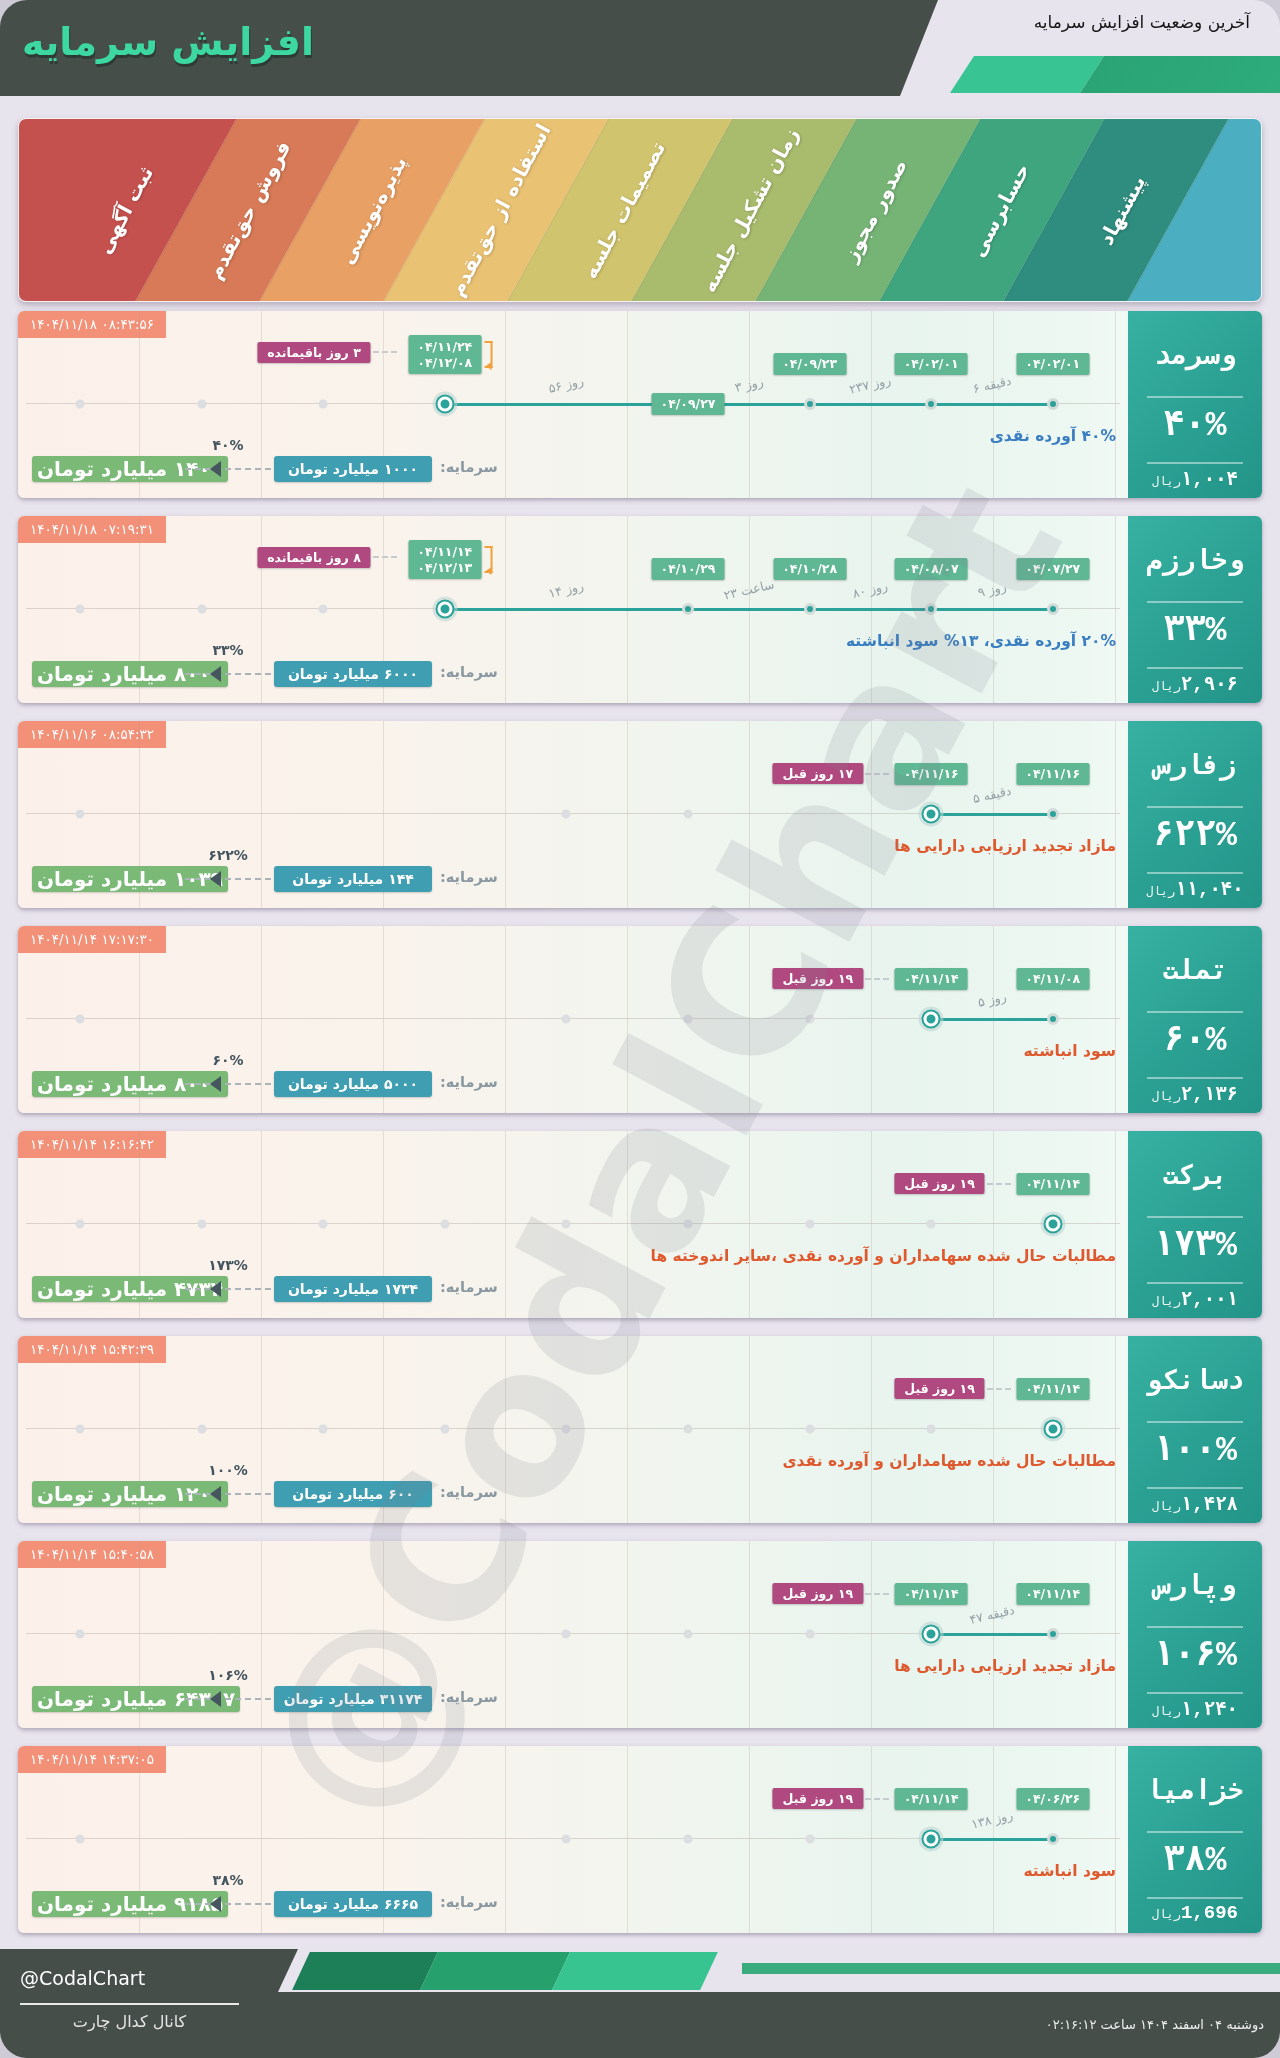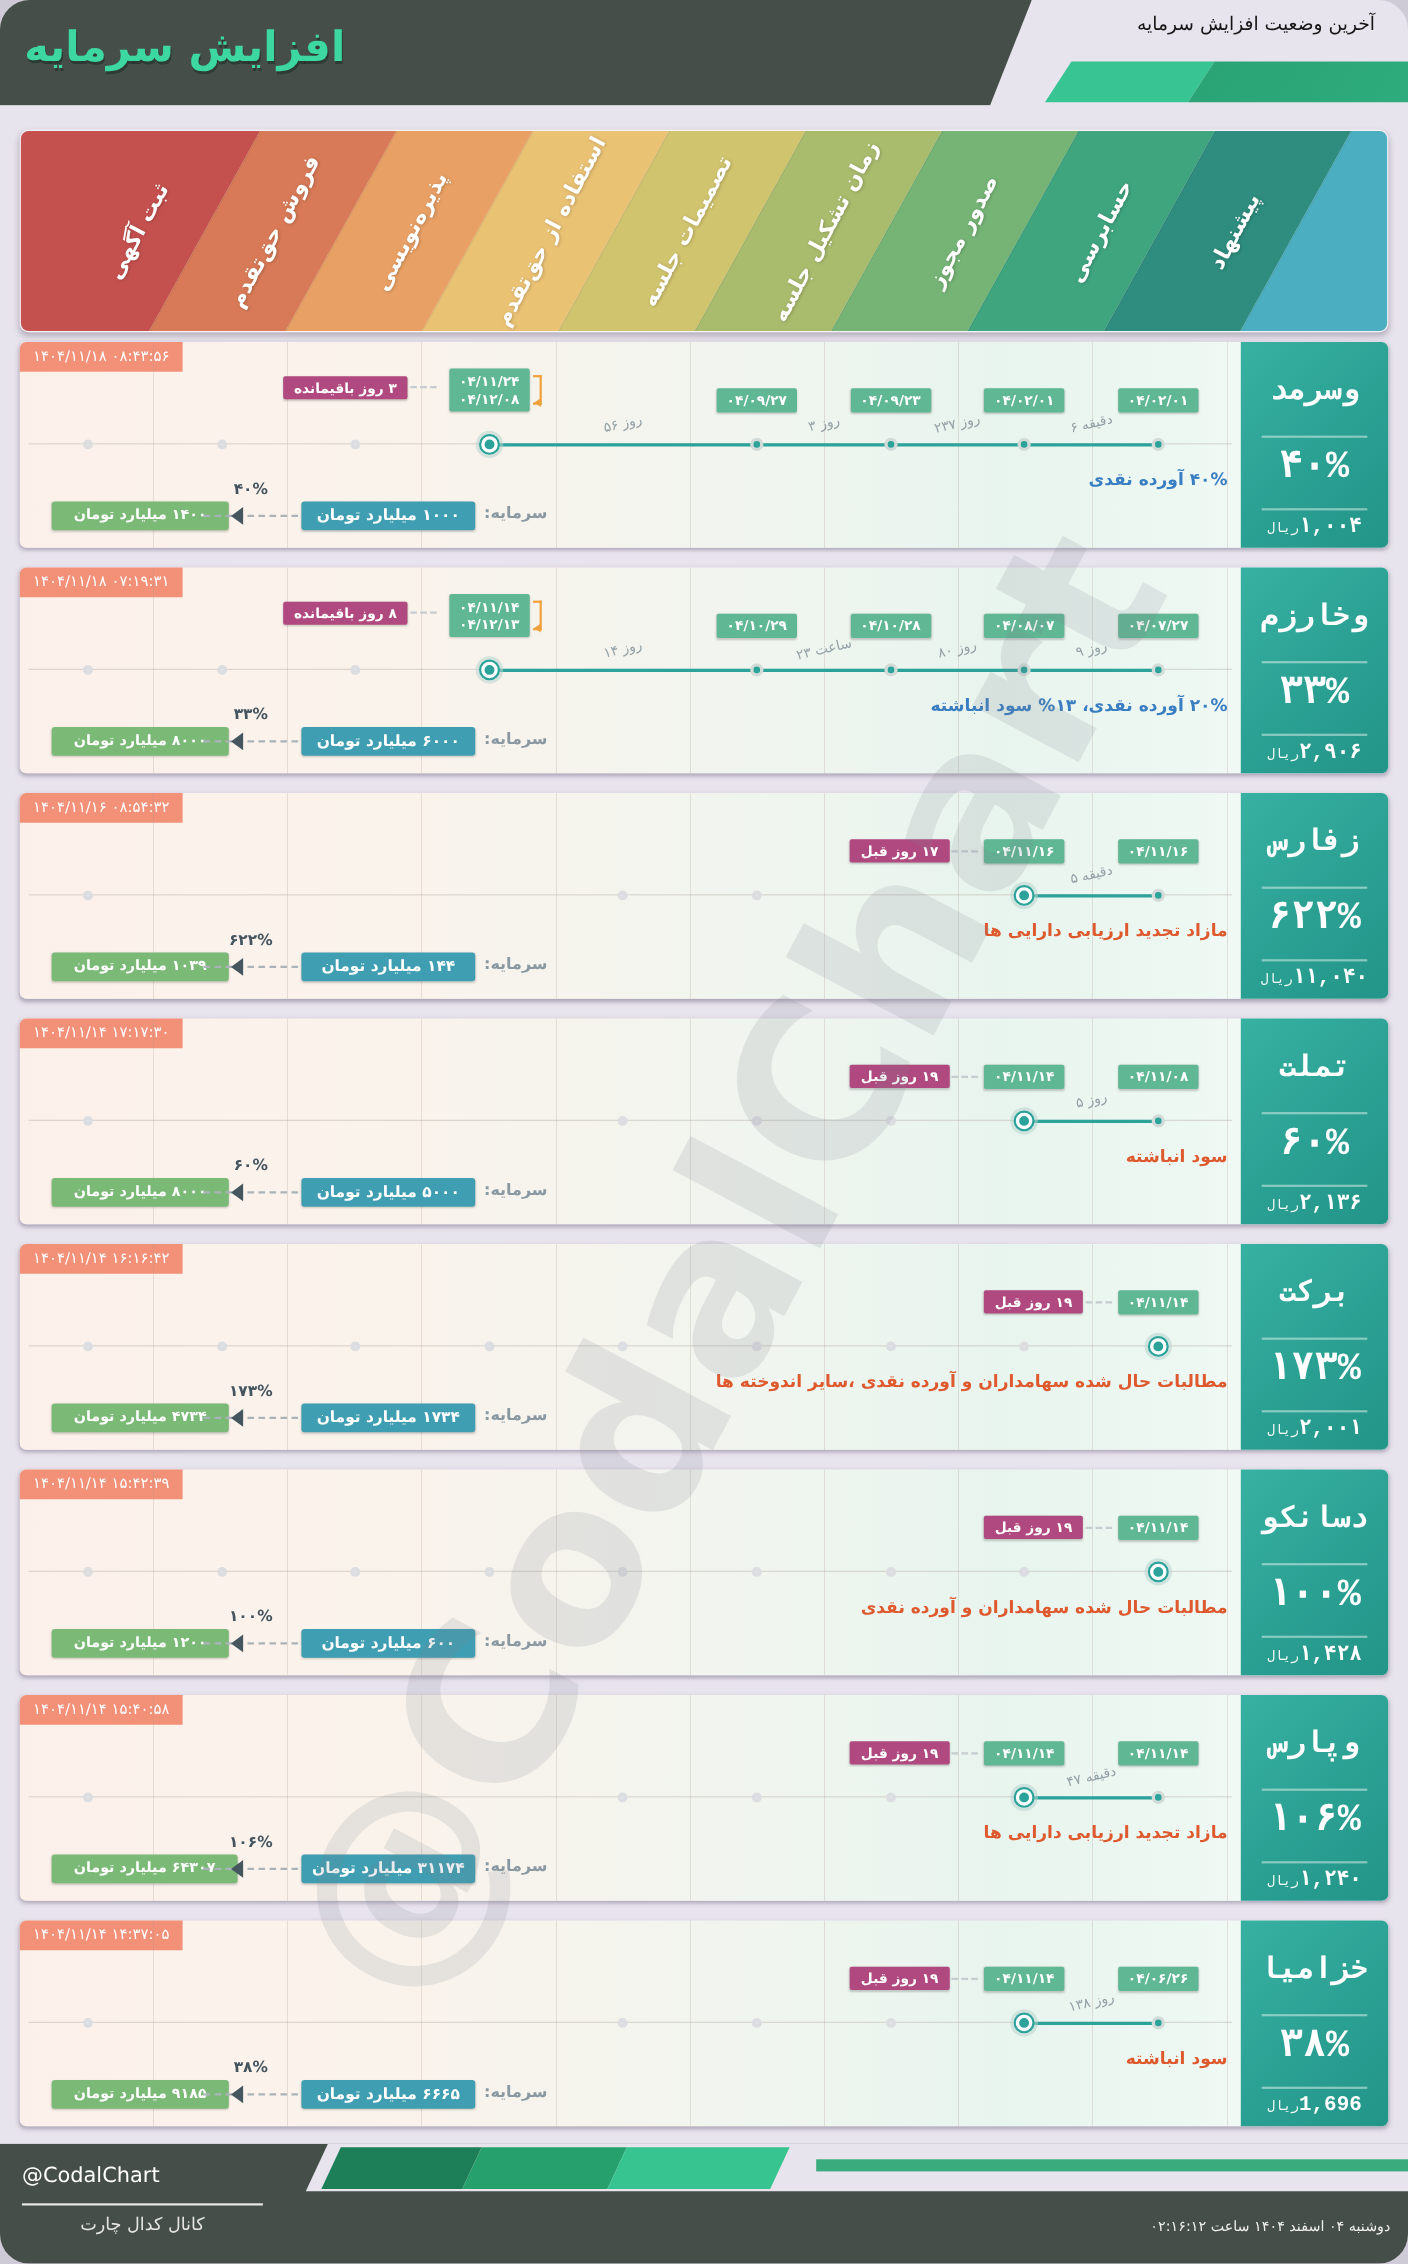--- a/index.html
+++ b/index.html
@@ -56,22 +56,22 @@
   .dur{position:absolute;top:66px;transform:translate(-50%,0) rotate(-13deg);color:#93a0a5;
        font-size:12.5px;white-space:nowrap;}
   .desc{position:absolute;right:146px;top:116px;font-weight:bold;font-size:15.5px;z-index:2;white-space:nowrap;}
   .desc.blue{color:#3a7ec2;}
   .desc.orange{color:#de5a2e;}
   .ts-badge{position:absolute;left:0;top:0;background:#f29078;color:#fff;font-size:13.5px;
             padding:5px 12px 6px;border-radius:6px 0 0 0;z-index:2;letter-spacing:.5px;}
 
   .cap{position:absolute;left:14px;top:145px;width:580px;height:28px;z-index:2;}
   .cap-new{position:absolute;left:0;top:0;min-width:150px;height:26px;background:#7bb977;color:#fff;
-           font-weight:bold;font-size:13px;line-height:26px;text-align:center;border-radius:3px;
-           padding:0 20px;box-shadow:0 1px 2px rgba(0,0,0,.18);margin-left:15px;}
+           font-weight:bold;font-size:20px;line-height:26px;text-align:center;border-radius:3px;
+           padding:0 5px;box-shadow:0 1px 2px rgba(0,0,0,.18);}
   .cap-dash{position:absolute;left:153px;top:12px;width:86px;border-top:2px dashed #aab4b8;}
   .cap-head{position:absolute;left:178px;top:5px;width:0;height:0;border:8px solid transparent;
             border-right:11px solid #46565f;border-left:none;}
   .cap-pct{position:absolute;left:153px;top:-19px;width:86px;text-align:center;font-size:14px;
            font-weight:bold;color:#44555f;}
   .cap-old{position:absolute;left:242px;top:0;min-width:158px;height:26px;background:#3f9eb1;color:#fff;
            font-weight:bold;font-size:14px;line-height:26px;text-align:center;border-radius:3px;
            padding:0 5px;box-shadow:0 1px 2px rgba(0,0,0,.18);}
   .cap-label{position:absolute;left:408px;top:3px;font-size:14.5px;font-weight:bold;color:#8a98a2;}
 
@@ -143,21 +143,21 @@
       <div class="row">
         <div class="ts-badge" dir="ltr">۱۴۰۴/۱۱/۱۸  ۰۸:۴۳:۵۶</div>
         <div class="tl">
           <div class="tl-grid"></div>
           <div class="baseline"></div>
           <div class="tline" style="left: 426.8px; width: 608px;"></div>
           <div class="dot gray" style="left: 62px;"></div>
           <div class="dot gray" style="left: 183.6px;"></div>
           <div class="dot gray" style="left: 305.2px;"></div>
           <div class="dot teal" style="left: 670px;"></div>
-          <div class="dbadge" dir="ltr" style="left: 670px;">۰۴/۰۹/۲۷</div>
+          <div class="dbadge" dir="ltr" style="left: 670px; margin-top: 40px;">۰۴/۰۹/۲۷</div>
           <div class="dot teal" style="left: 791.6px;"></div>
           <div class="dbadge" dir="ltr" style="left: 791.6px;">۰۴/۰۹/۲۳</div>
           <div class="dot teal" style="left: 913.2px;"></div>
           <div class="dbadge" dir="ltr" style="left: 913.2px;">۰۴/۰۲/۰۱</div>
           <div class="dot teal" style="left: 1034.8px;"></div>
           <div class="dbadge" dir="ltr" style="left: 1034.8px;">۰۴/۰۲/۰۱</div>
           <div class="dot big" style="left: 426.8px;"></div>
           <div class="dbadge stacked" dir="ltr" style="left: 426.8px;">
             <div class="dline" dir="ltr">۰۴/۱۱/۲۴</div>
             <div class="dline" dir="ltr">۰۴/۱۲/۰۸</div>

